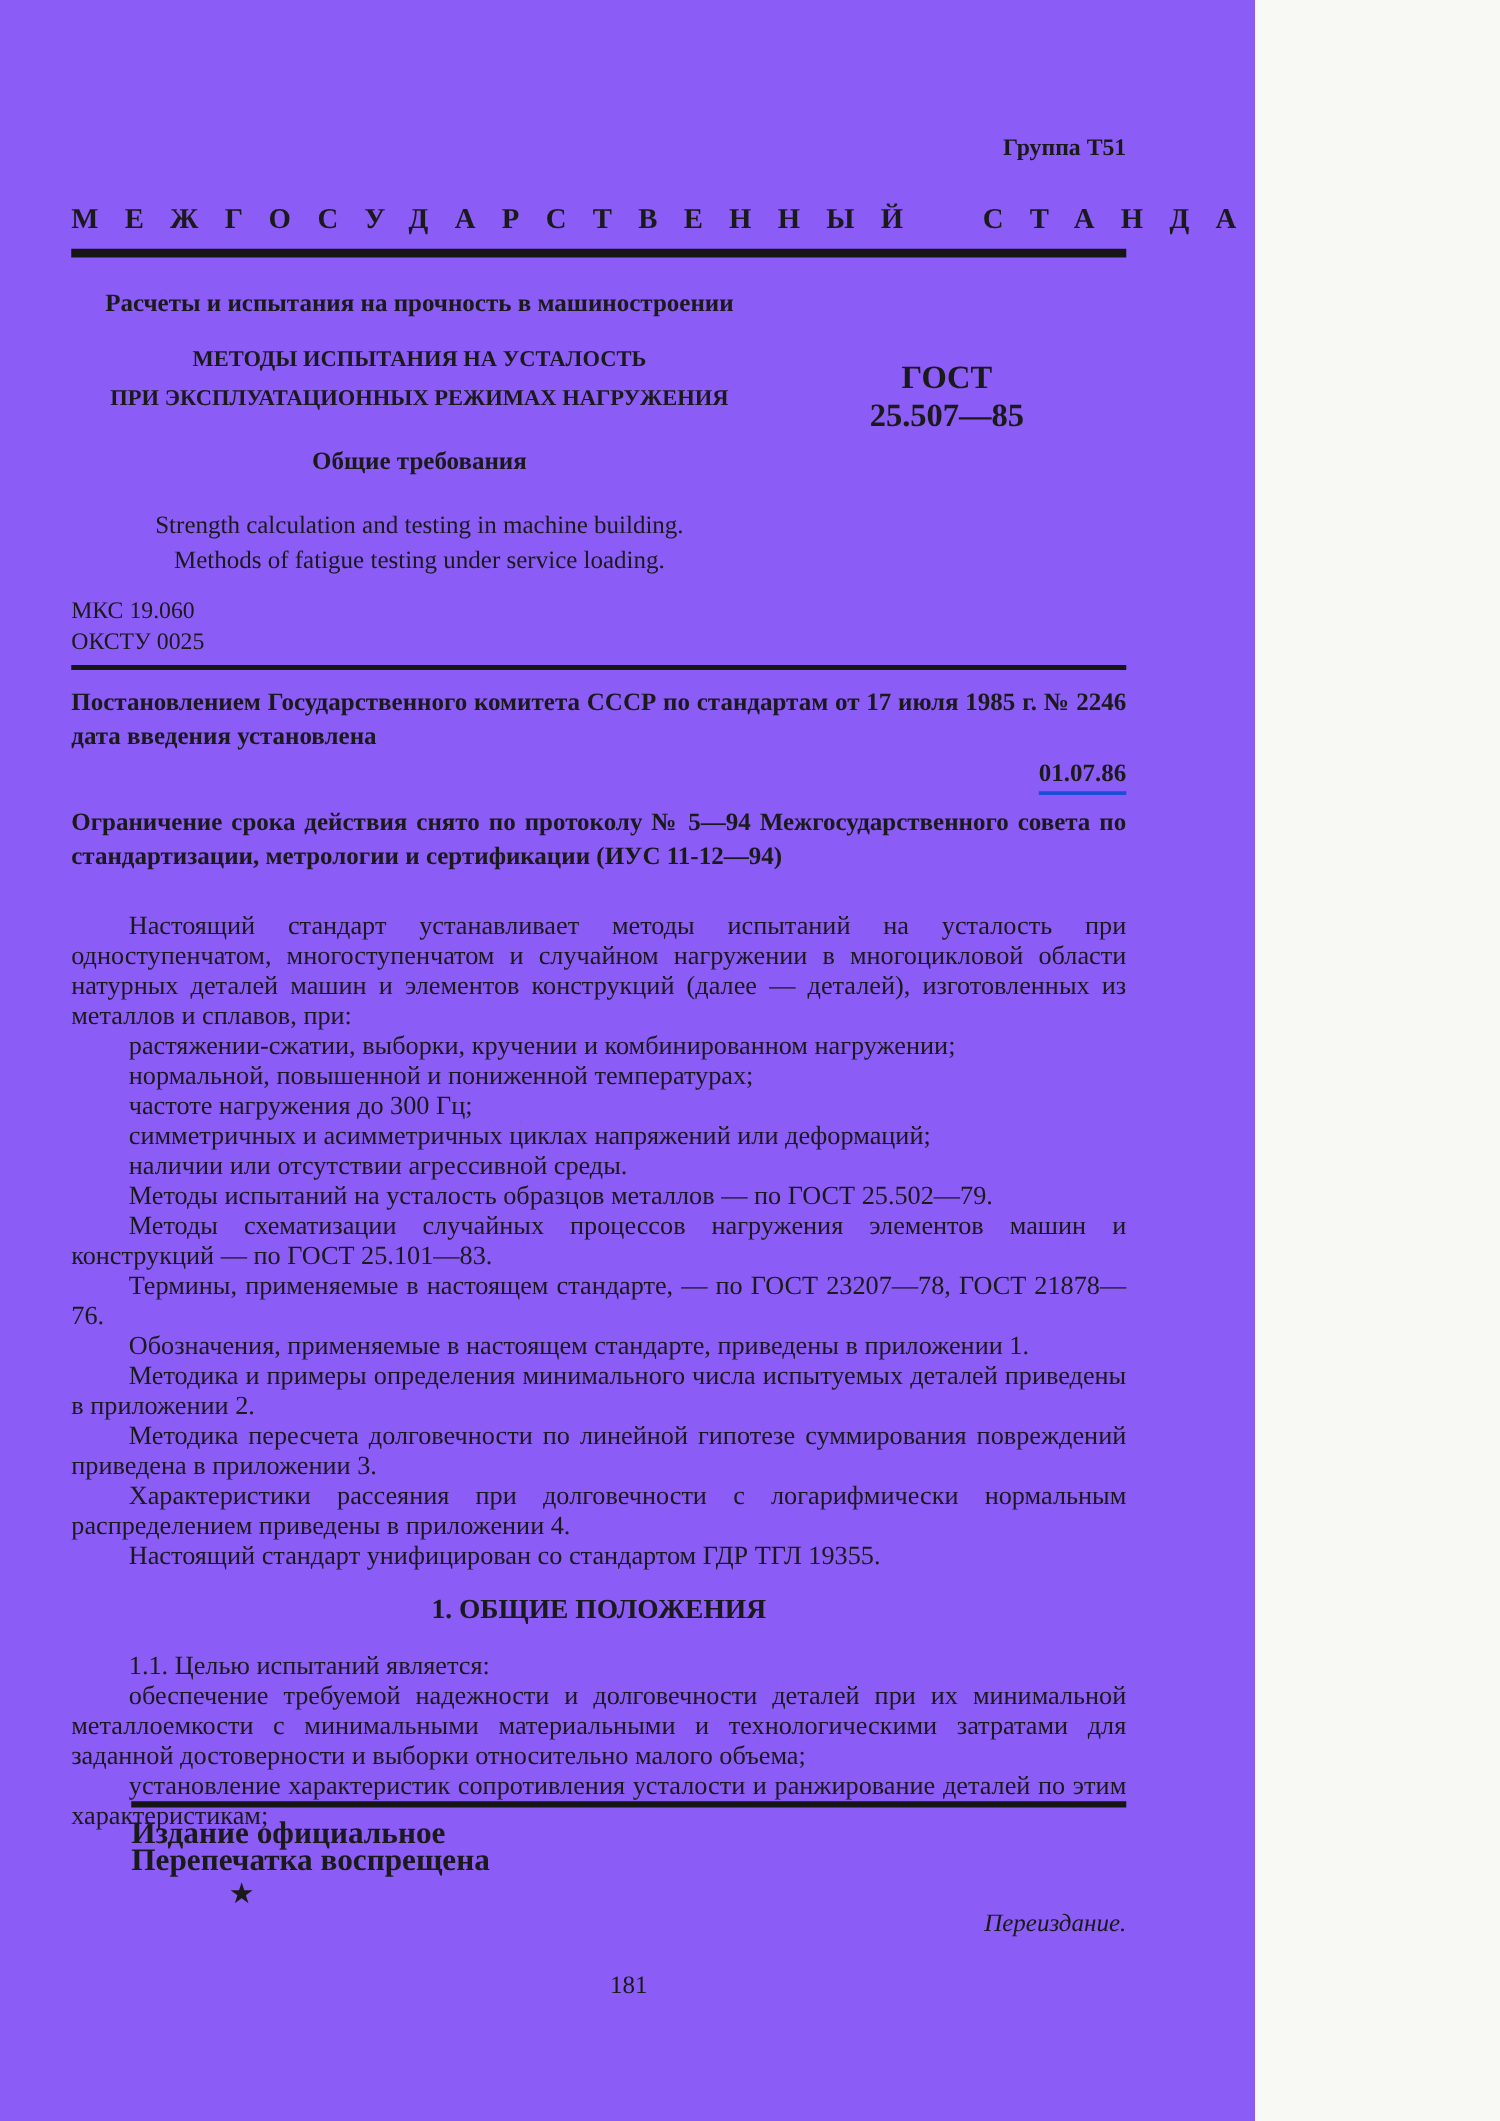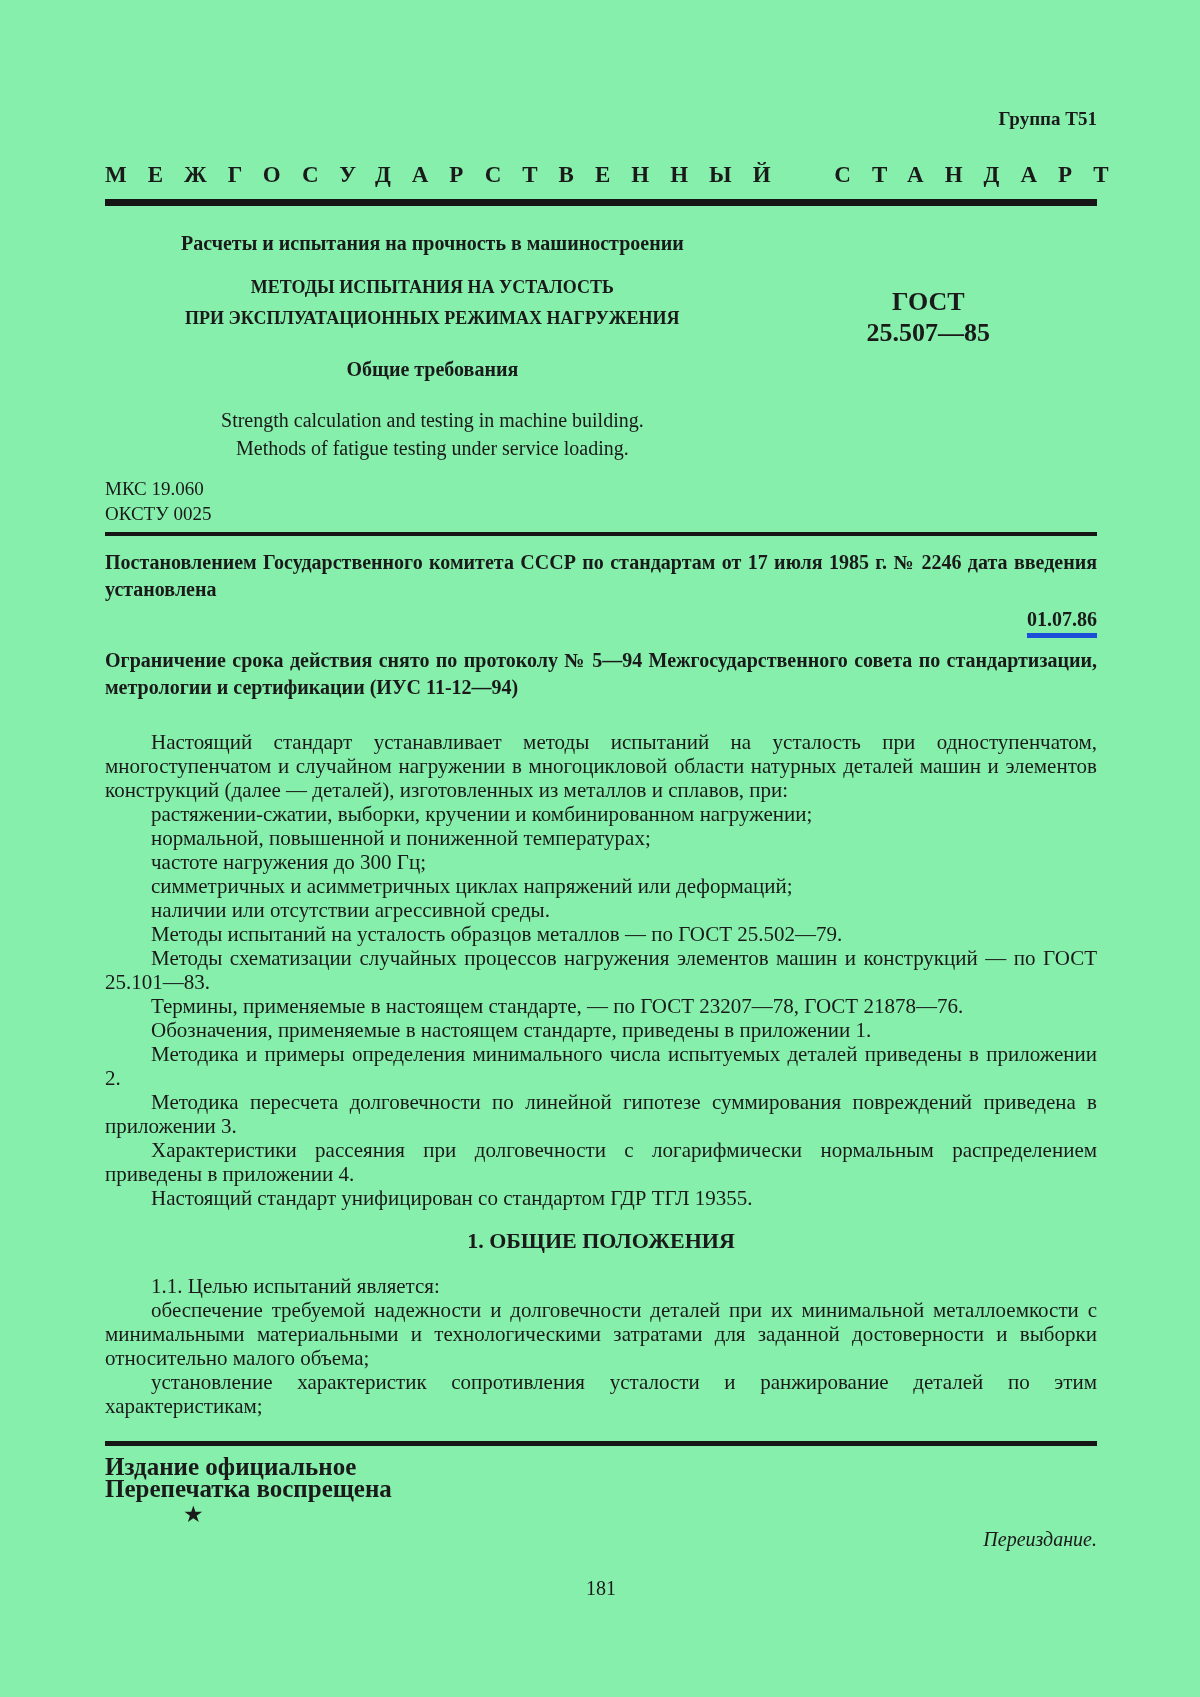--- a/index.html
+++ b/index.html
@@ -2,25 +2,25 @@
 <html><head>
 <meta charset="utf-8">
 <style>
   html, body {
     margin: 0;
     padding: 0;
     background: #f8f8f4;
   }
   .page {
     position: relative;
-    width: 1200px;
+    width: 1004px;
     height: 1697px;
     box-sizing: border-box;
-    background: #86efac;
-    padding: 0 103px 0 105px;
+    background: #8b5cf6;
+    padding: 0 103px 0 57px;
     font-family: "Liberation Serif", serif;
     color: #1a1a1a;
     overflow: hidden;
   }
   .group-label {
     margin-top: 108px;
     text-align: right;
     font-weight: bold;
     font-size: 19px;
     line-height: 22px;
@@ -61,21 +61,21 @@
     font-size: 20px;
     line-height: 27px;
     text-align: justify;
   }
   .date-row { text-align: right; margin-top: 4px; }
   .date-value {
     display: inline-block;
     font-weight: bold;
     font-size: 20px;
     line-height: 24px;
-    border-bottom: 5px solid #1d4ed8;
+    border-bottom: 3px solid #1d4ed8;
     padding-bottom: 2px;
   }
   .limitation {
     margin: 9px 0 0 0;
     font-weight: bold;
     font-size: 20px;
     line-height: 27px;
     text-align: justify;
   }
 

